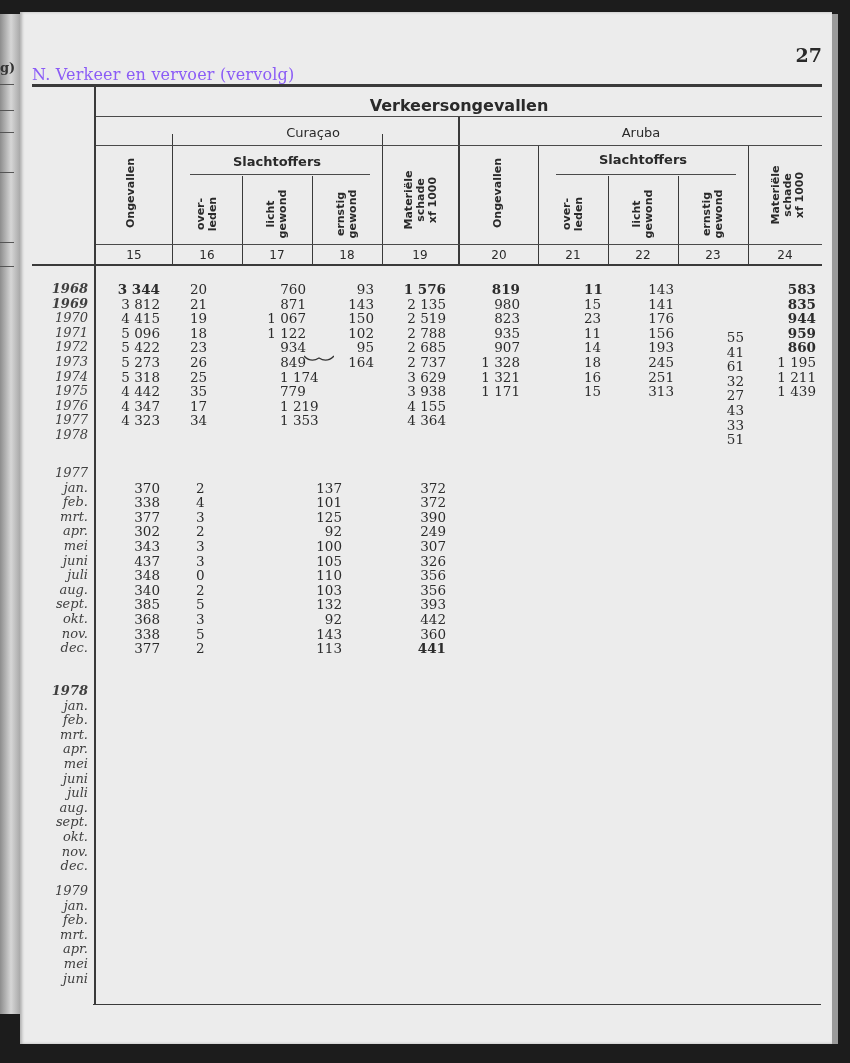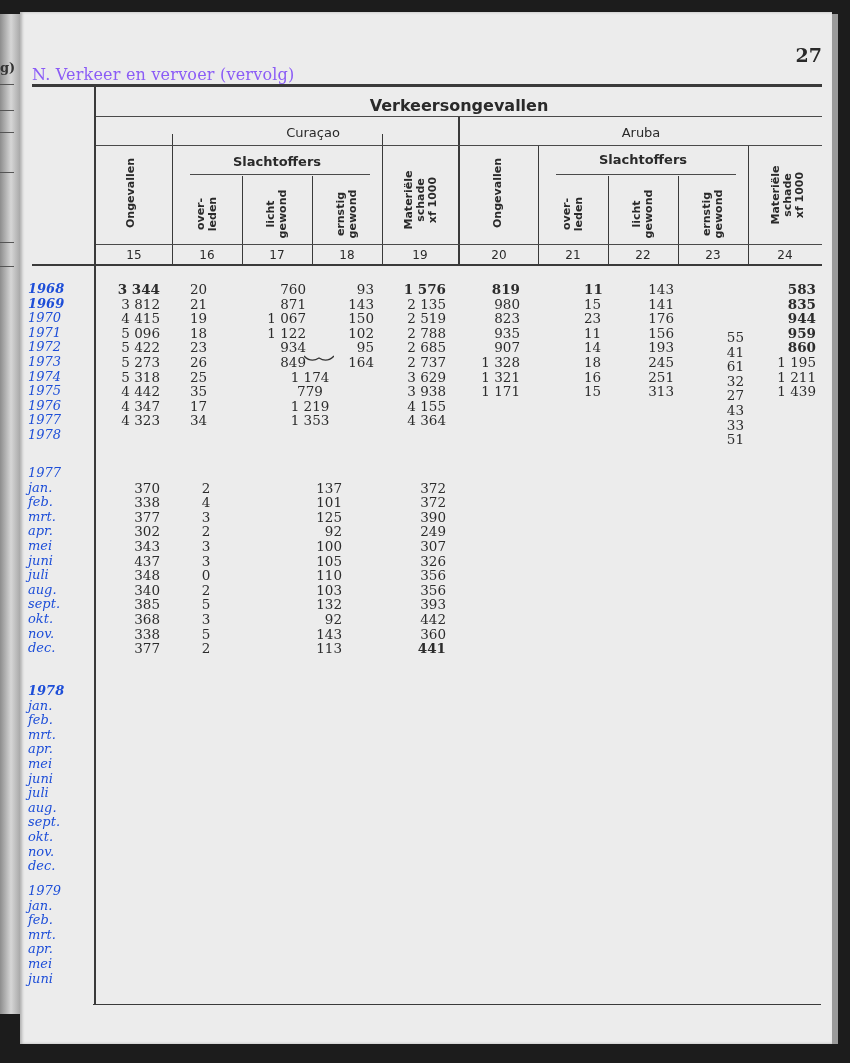--- a/index.html
+++ b/index.html
@@ -39,29 +39,29 @@
     position: absolute; font-family: "DejaVu Sans", sans-serif; color: #2a2a2a; text-align: center;
   }
   .vtext {
     position: absolute; font-family: "DejaVu Sans", sans-serif; font-size: 11px; line-height: 12px;
     color: #2a2a2a; transform: rotate(-90deg); transform-origin: center center; text-align: center;
     white-space: pre; font-weight: 600;
   }
   .colnum { position: absolute; font-family: "DejaVu Sans", sans-serif; font-size: 12px; color: #2a2a2a; text-align: center; }
   .label-col { position: absolute; left: 8px; width: 60px; }
   .row-label {
-    height: 14.6px; line-height: 14.6px; font-size: 13px; font-style: italic; color: #1d4ed8;
+    height: 14.6px; line-height: 14.6px; font-size: 13px; font-style: italic; color: #404040; text-align: right;
   }
   .row-label.bold { font-weight: bold; }
   .num-col { position: absolute; }
   .cell {
     height: 14.6px; line-height: 14.6px; font-size: 13.5px; text-align: right; color: #2c2c2c; white-space: pre;
   }
   .cell.bold { font-weight: bold; }
-  .cell.center { text-align: center; }
+  .cell.center { text-align: left; }
   .brace { position: absolute; font-size: 13px; color: #333; }
   .bottom-rule { position: absolute; left: 73px; width: 728px; height: 1px; background: #3a3a3a; top: 992px; }
 </style>
 </head>
 <body>
 
 <div class="prev-page">
   <span class="prev-text">g)</span>
   <div class="prev-line" style="top:70px"></div>
   <div class="prev-line" style="top:96px"></div>

